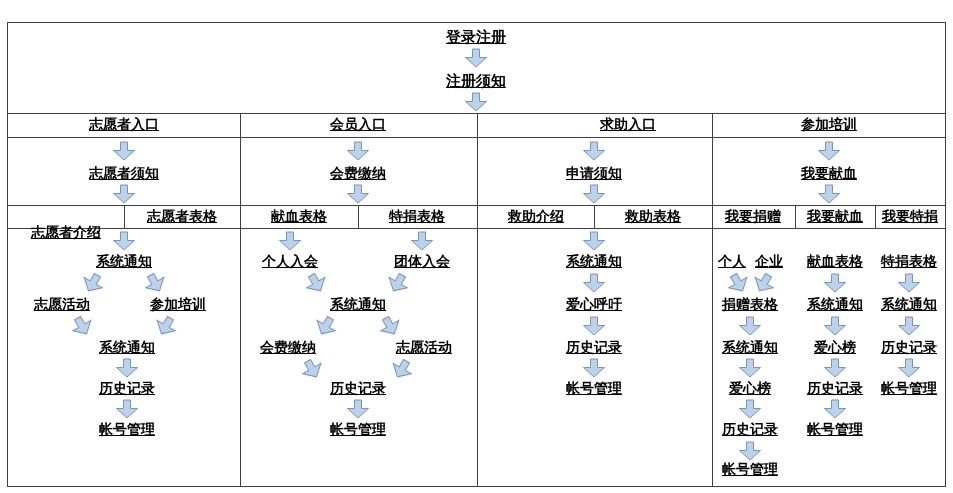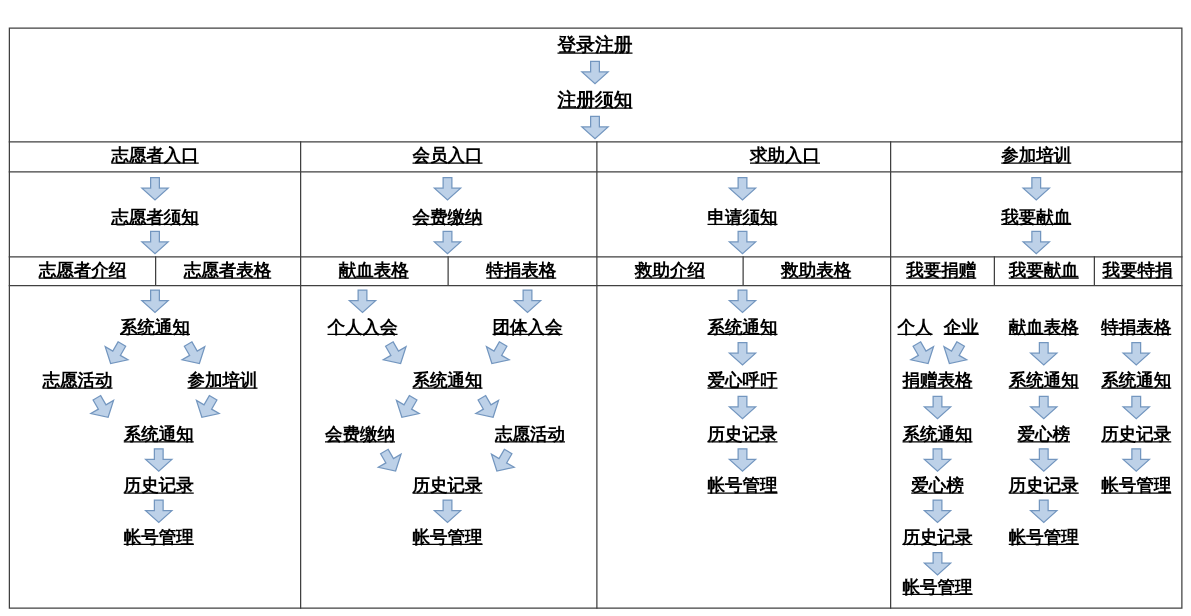--- a/index.html
+++ b/index.html
@@ -113,21 +113,21 @@
       <svg viewBox="0 0 24 20">
         <use href="#arrowshape"></use>
       </svg>
     </div>
   <div class="arr" style="left:829px;top:184px">
       <svg viewBox="0 0 24 20">
         <use href="#arrowshape"></use>
       </svg>
     </div>
 
-  <div class="node" style="left:66px;top:208px">志愿者介绍</div>
+  <div class="node" style="left:66px;top:224px">志愿者介绍</div>
   <div class="node" style="left:182px;top:208px">志愿者表格</div>
   <div class="node" style="left:299px;top:208px">献血表格</div>
   <div class="node" style="left:417px;top:208px">特捐表格</div>
   <div class="node" style="left:536px;top:208px">救助介绍</div>
   <div class="node" style="left:653px;top:208px">救助表格</div>
   <div class="node" style="left:753px;top:208px">我要捐赠</div>
   <div class="node" style="left:835px;top:208px">我要献血</div>
   <div class="node" style="left:910px;top:208px">我要特捐</div>
 
   <div class="arr" style="left:124px;top:231px">

